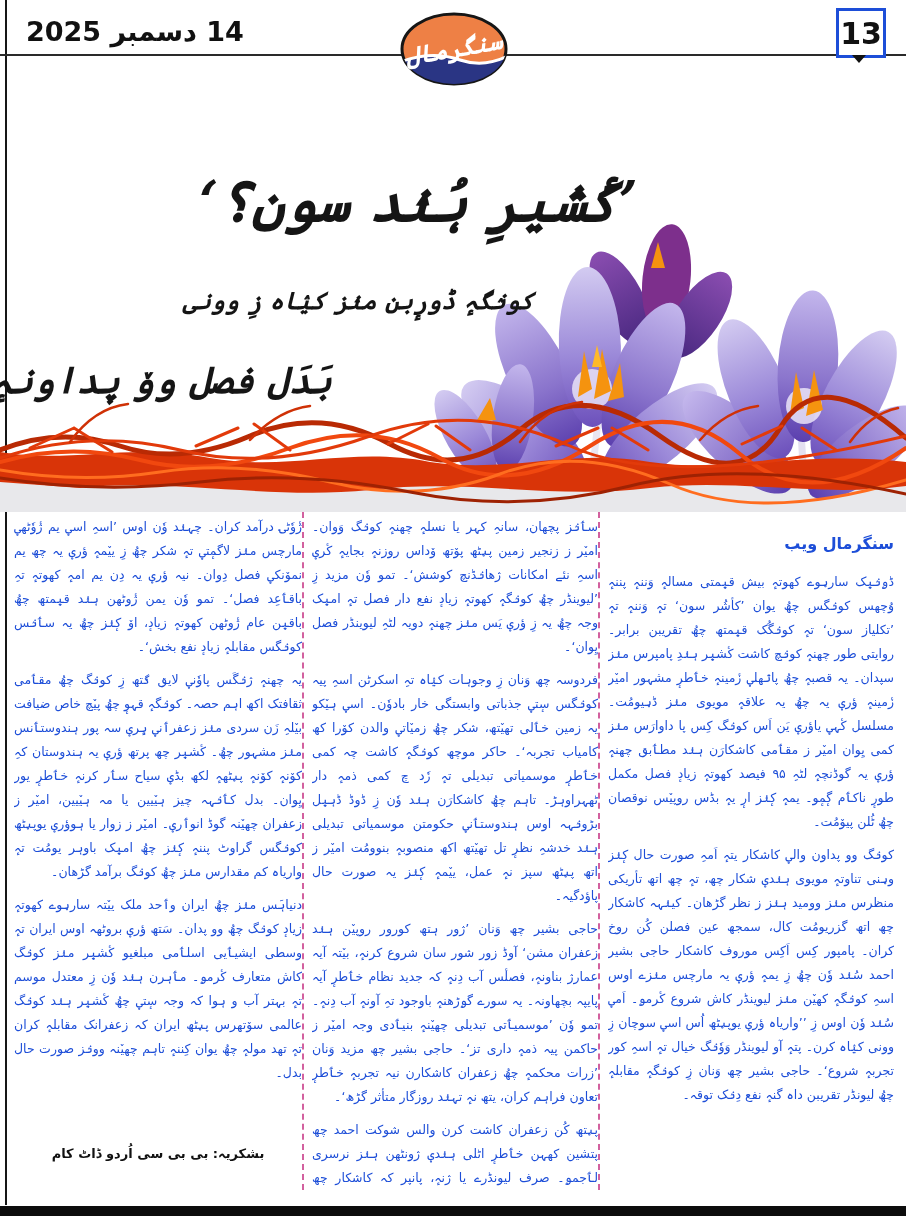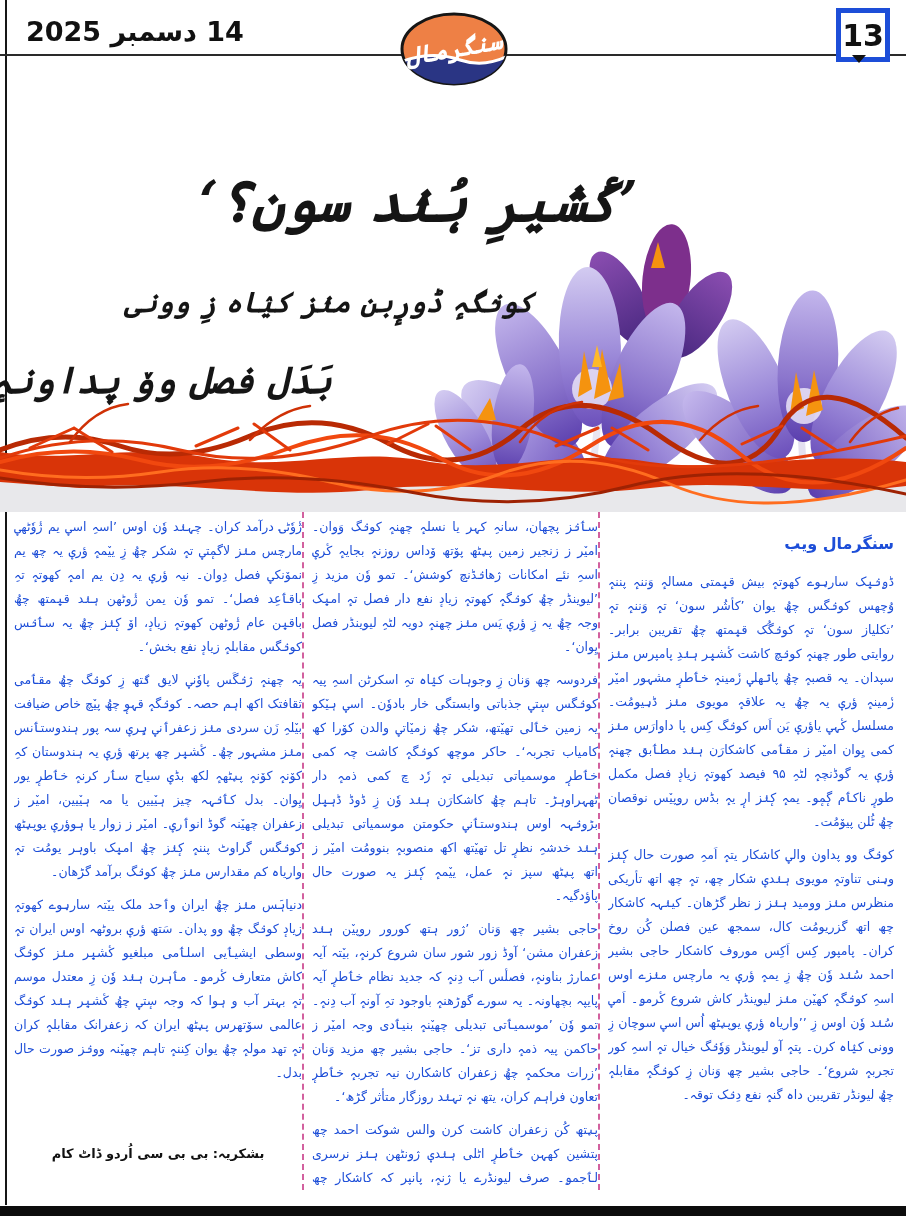--- a/index.html
+++ b/index.html
@@ -12,34 +12,34 @@
   .bottom-bar{position:absolute;left:0;top:1206px;width:906px;height:10px;background:#0d0d0d;}
   .header-rule{position:absolute;left:0;top:54px;width:906px;height:2px;background:#2a2a2a;}
   .date-block{
     position:absolute;left:26px;top:16px;direction:rtl;
     font-weight:bold;font-size:20px;letter-spacing:.5px;white-space:nowrap;
   }
   .date-block b{font-size:27px;text-align:center;}
   .logo-wrap{position:absolute;left:398px;top:10px;width:112px;height:80px;z-index:5;}
   .pagenum-box{
     position:absolute;left:836px;top:8px;width:44px;height:44px;background:#fff;
-    border:5px solid #1d4ed8;display:flex;align-items:center;justify-content:center;
+    border:3px solid #1d4ed8;display:flex;align-items:center;justify-content:center;
     font-weight:bold;font-size:30px;font-family:"DejaVu Sans",sans-serif;z-index:6;
   }
   .pagenum-pointer{
     position:absolute;left:852px;top:55px;width:0;height:0;z-index:6;
     border-left:7px solid transparent;border-right:7px solid transparent;border-top:8px solid #121212;
   }
   
   .hl{
     position:absolute;direction:rtl;white-space:nowrap;color:#151515;
     font-family:"DejaVu Serif",serif;font-style:italic;font-weight:bold;z-index:4;
   }
   .hl1{top:168px;right:268px;font-size:56px;}
-  .hl2{top:286px;right:372px;font-size:28px;}
+  .hl2{top:286px;right:372px;font-size:24px;}
   .hl3{top:358px;right:574px;font-size:37px;}
   
   .table-strip{position:absolute;left:0;top:478px;width:906px;height:34px;background:#e8e8eb;}
   .hero-svg{position:absolute;left:0;top:212px;width:906px;height:300px;z-index:3;}
   
   .col{
     position:absolute;top:515px;height:676px;overflow:hidden;direction:rtl;
     text-align:justify;font-size:12.5px;line-height:1.92;color:#1d4ed8;
   }
   .col p{margin:0 0 9px 0;}

